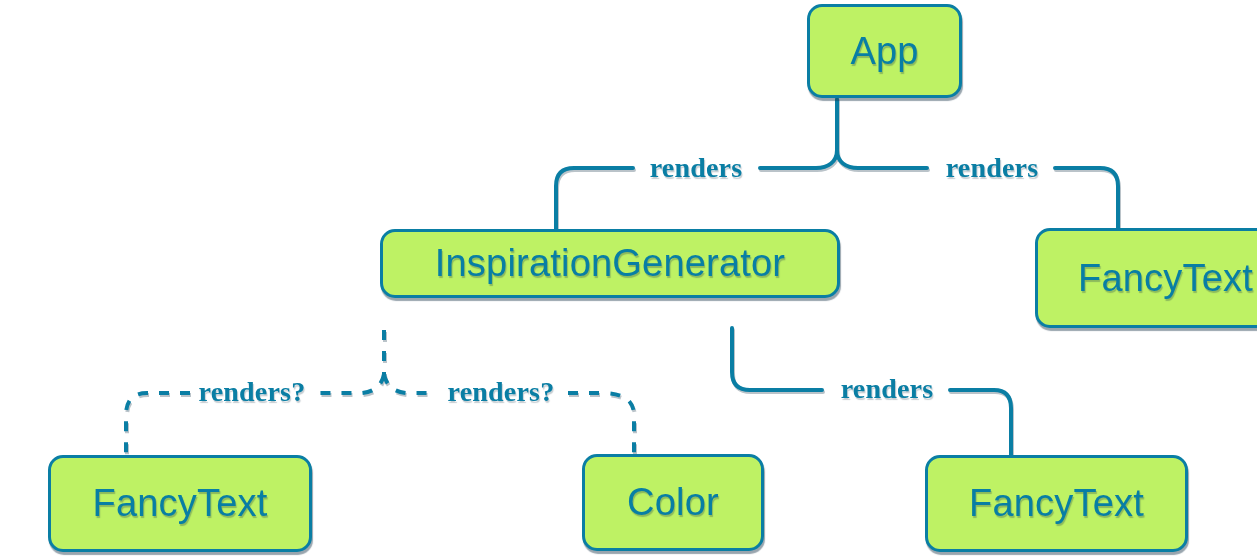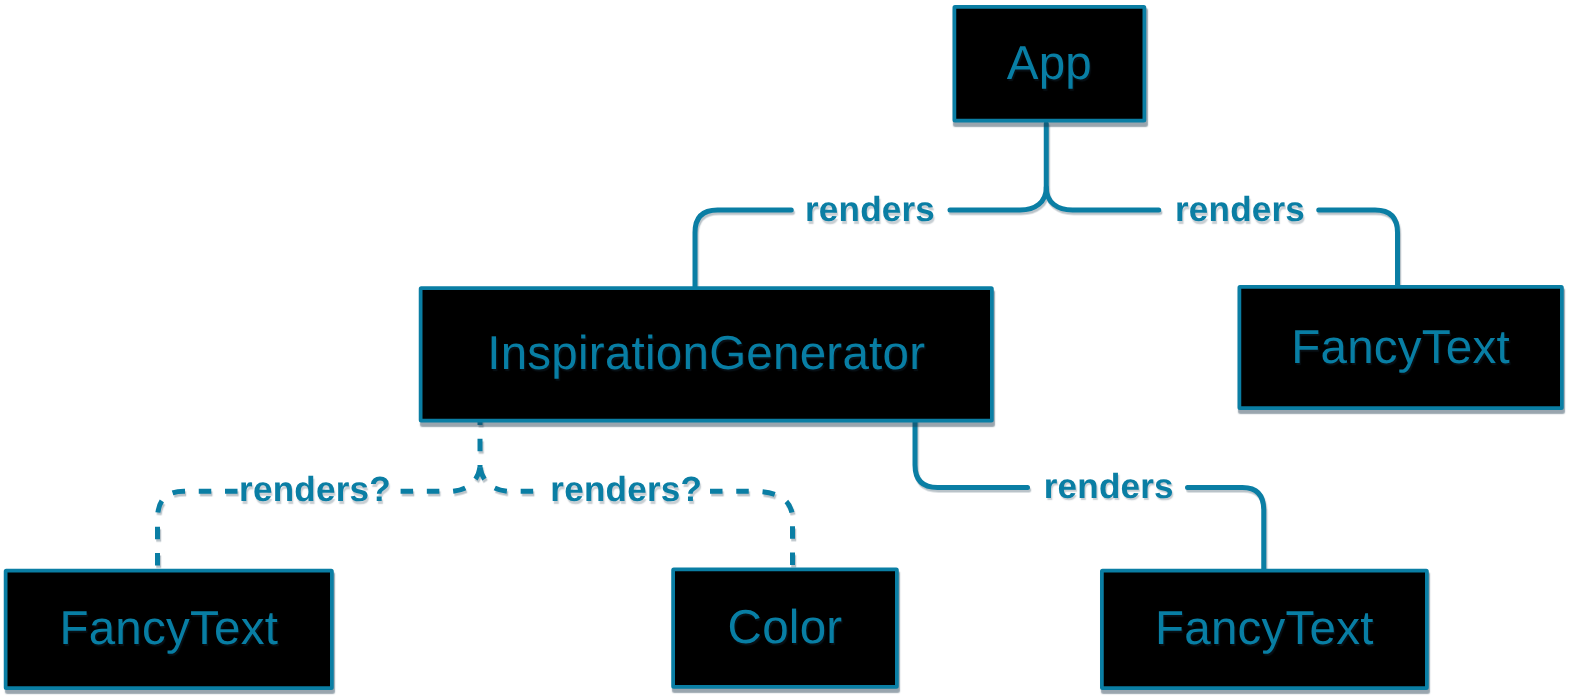--- a/index.html
+++ b/index.html
@@ -35,49 +35,51 @@
   }
   svg.edges path.solid {
     stroke-linecap: round;
   }
   svg.edges path.dashed {
     stroke-dasharray: 10 11;
     stroke-linecap: butt;
   }
   .node {
     position: absolute;
-    background: #000000;
+    background: #bef264;
     border: 3px solid var(--accent);
-    border-radius: 2px;
+    border-radius: 15px;
     box-shadow: 1px 3px 1px var(--shadow);
     display: flex;
     align-items: center;
     justify-content: center;
+    margin-left: 45px;
   }
   .node .node-label {
     color: var(--node_text);
     font-size: 38px;
     font-weight: 500;
     letter-spacing: 0.2px;
     text-shadow: 1px 2px 1px rgba(28, 56, 75, 0.30);
     white-space: nowrap;
   }
   .edge-label {
     position: absolute;
     transform: translate(-50%, -50%);
     color: var(--accent);
     font-size: 28px;
     font-weight: 700;
     letter-spacing: 0.2px;
     text-shadow: 1px 2px 1px rgba(28, 56, 75, 0.25);
     white-space: nowrap;
+    font-family: Liberation Serif, serif;
   }
   
   #node-app                  { left: 762px; top: 4px;   width: 155px; height: 94px; }
-  #node-inspirationgenerator { left: 335px; top: 229px; width: 460px; height: 109px; text-align: center; }
+  #node-inspirationgenerator { left: 335px; top: 229px; width: 460px; height: 69px; text-align: center; }
   #node-fancytext-right      { left: 990px; top: 228px; width: 261px; height: 100px; }
   #node-fancytext-left       { left: 3px;   top: 455px; width: 264px; height: 97px; }
   #node-color                { left: 537px; top: 454px; width: 182px; height: 97px; }
   #node-copyright            { left: 880px; top: 455px; width: 263px; height: 97px; }
   
   #edge-label-0 { left: 696px; top: 168px; }
   #edge-label-1 { left: 992px; top: 168px; }
   #edge-label-2 { left: 252px; top: 392px; }
   #edge-label-3 { left: 501px; top: 392px; }
   #edge-label-4 { left: 887px; top: 389px; }

